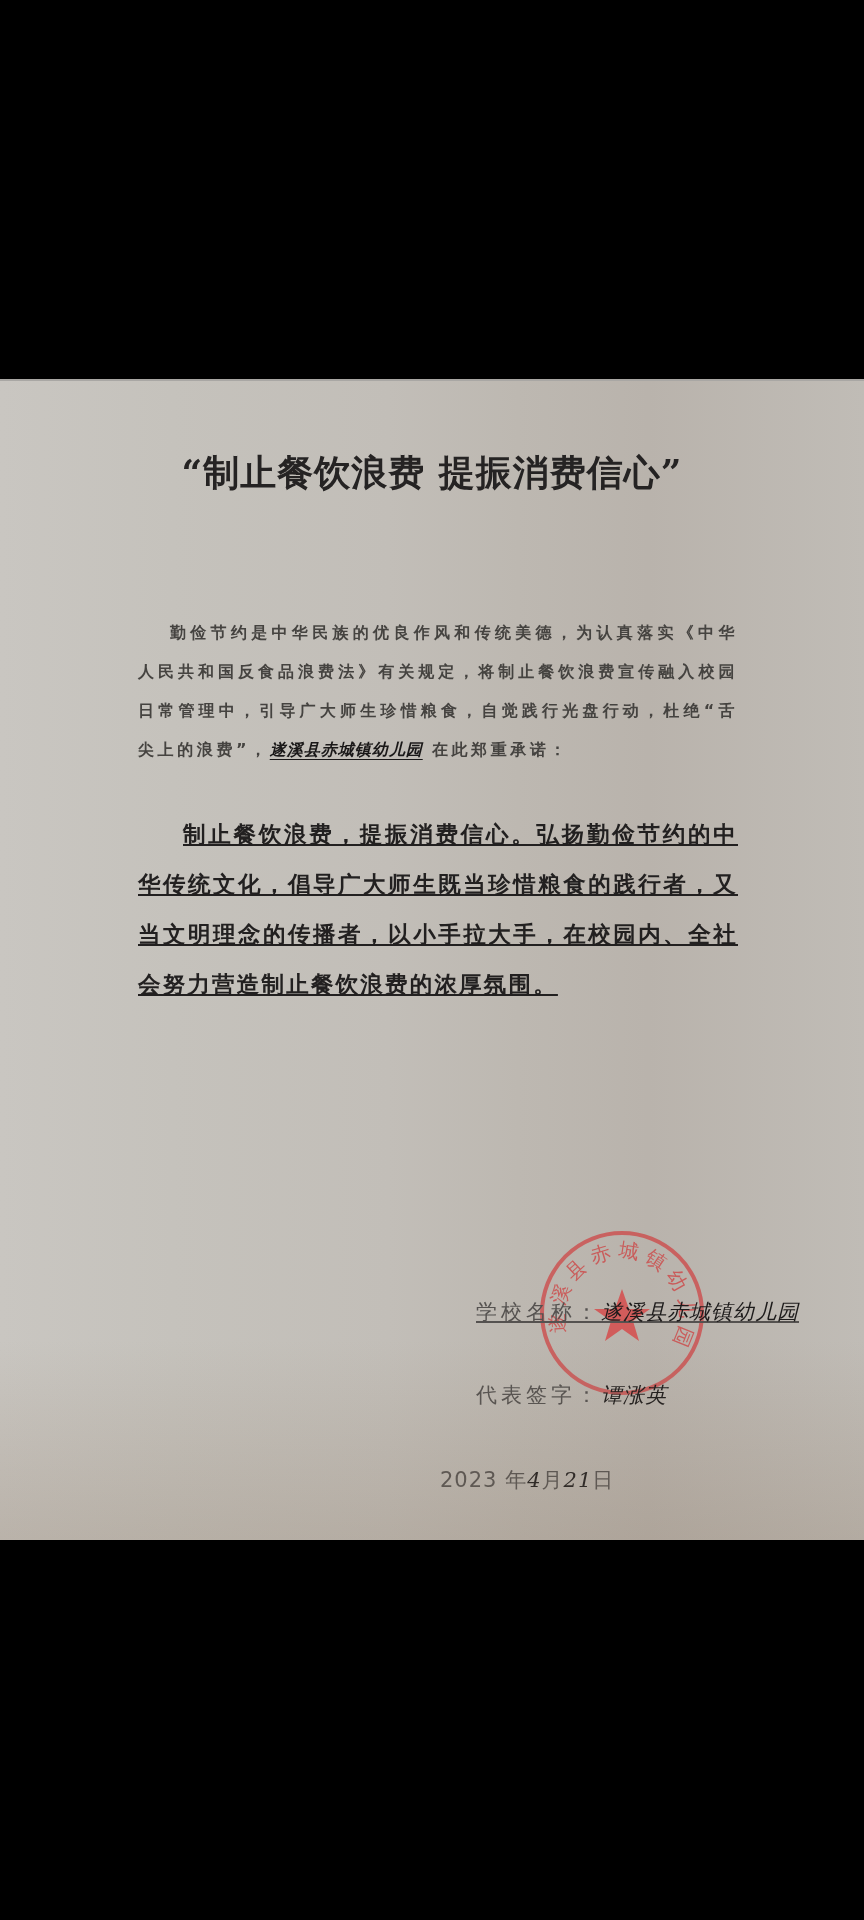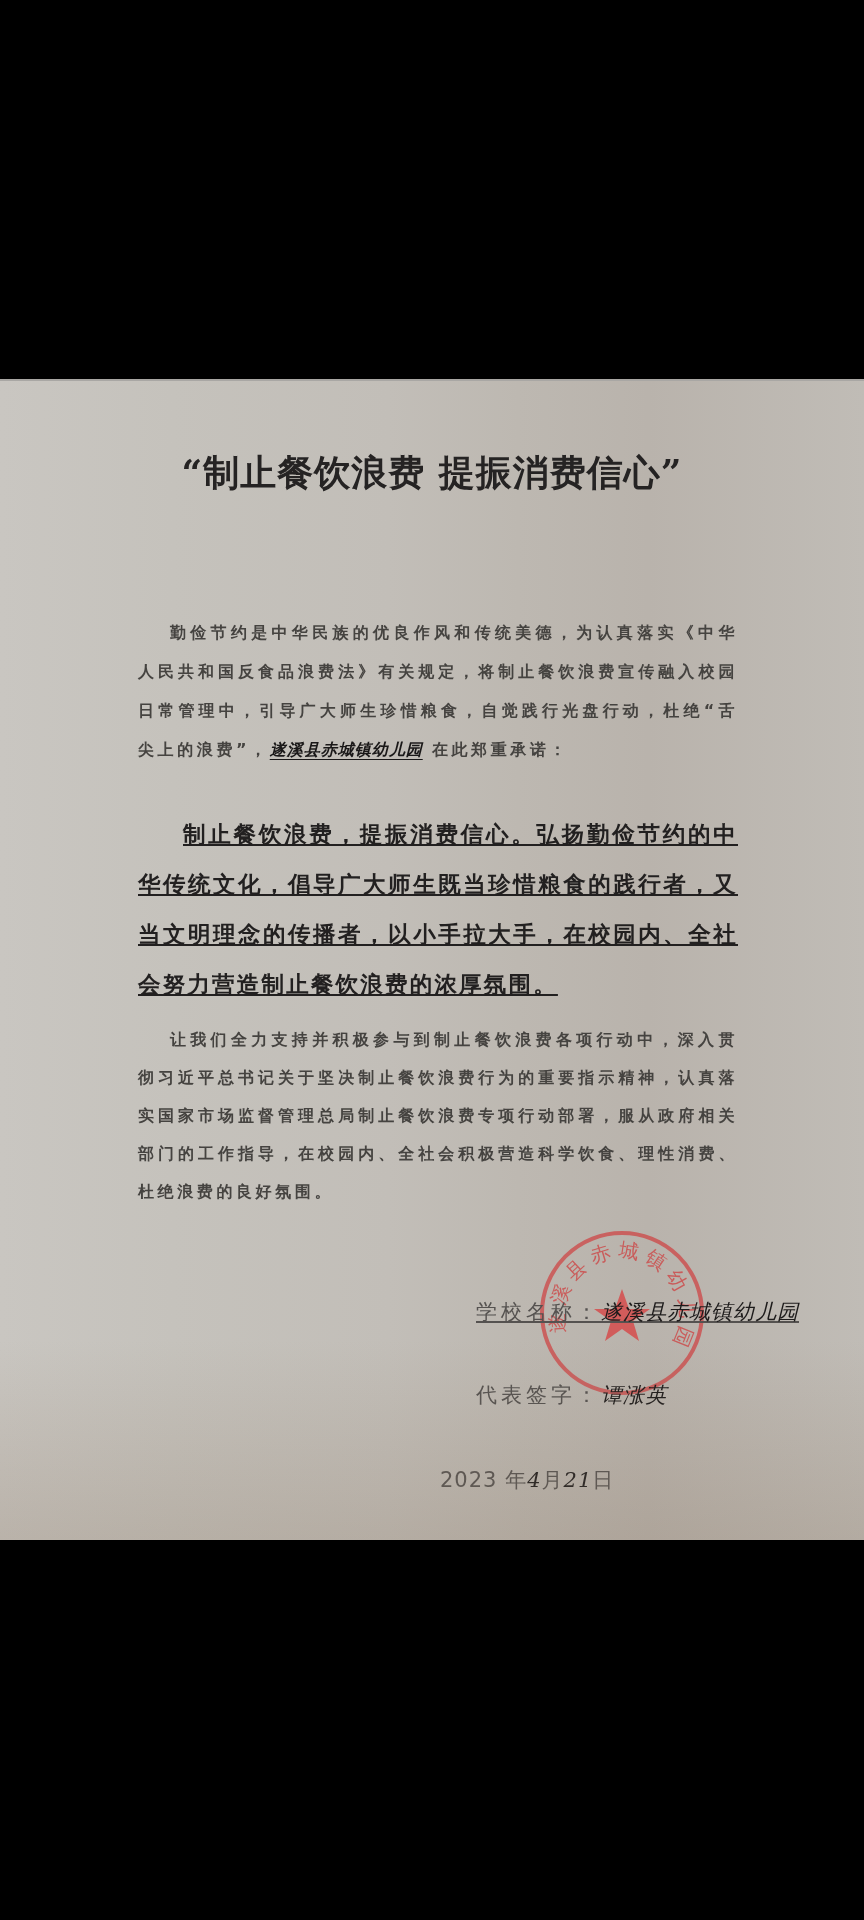--- a/index.html
+++ b/index.html
@@ -146,21 +146,20 @@
   <div class="paper">
 
     <div class="title title-1">“制止餐饮浪费  提振消费信心”</div>
 
     <div class="para para-1">
       <span>勤俭节约是中华民族的优良作风和传统美德，为认真落实《中华人民共和国反食品浪费法》有关规定，将制止餐饮浪费宣传融入校园日常管理中，引导广大师生珍惜粮食，自觉践行光盘行动，杜绝“舌尖上的浪费”，</span><span class="handwriting">遂溪县赤城镇幼儿园</span><span> 在此郑重承诺：</span>
     </div>
 
     <div class="para para-2">制止餐饮浪费，提振消费信心。弘扬勤俭节约的中华传统文化，倡导广大师生既当珍惜粮食的践行者，又当文明理念的传播者，以小手拉大手，在校园内、全社会努力营造制止餐饮浪费的浓厚氛围。</div>
 
-    <div class="para para-3">让我们全力支持并积极参与到制止餐饮浪费各项行动中，深入贯彻习近平总书记关于坚决制止餐饮浪费行为的重要指示精神，认真落实国家市场监督管理总局制止餐饮浪费专项行动部署，服从政府相关部门的工作指导，在校园内、全社会积极营造科学饮食、理性消费、杜绝浪费的良好氛围。</div>
 
     <div class="stamp">
       <svg width="164" height="164" viewBox="0 0 164 164">
         <defs>
           <path id="arc" d="M 30,110 A 58,58 0 1,1 134,110" fill="none"></path>
         </defs>
         <text font-size="20" fill="rgba(205,70,70,0.8)" font-family="DejaVu Serif, serif" letter-spacing="6">
           <textPath href="#arc" startOffset="4%">遂溪县赤城镇幼儿园</textPath>
         </text>
         <polygon points="82,58 89,78 110,78 93,90 99,110 82,98 65,110 71,90 54,78 75,78" fill="rgba(215,70,70,0.8)"></polygon>

